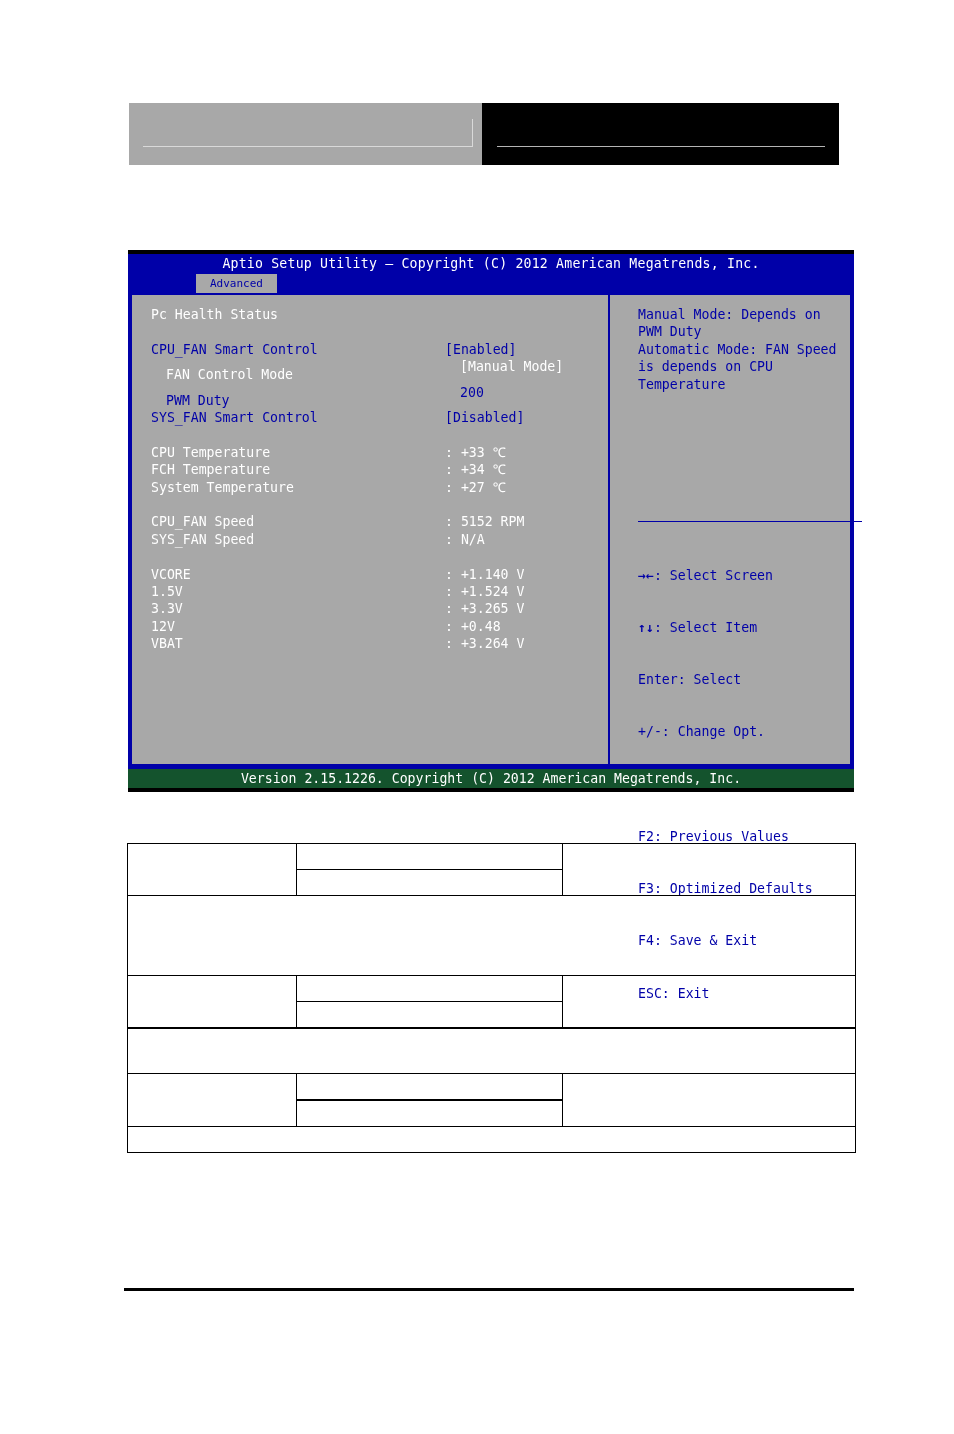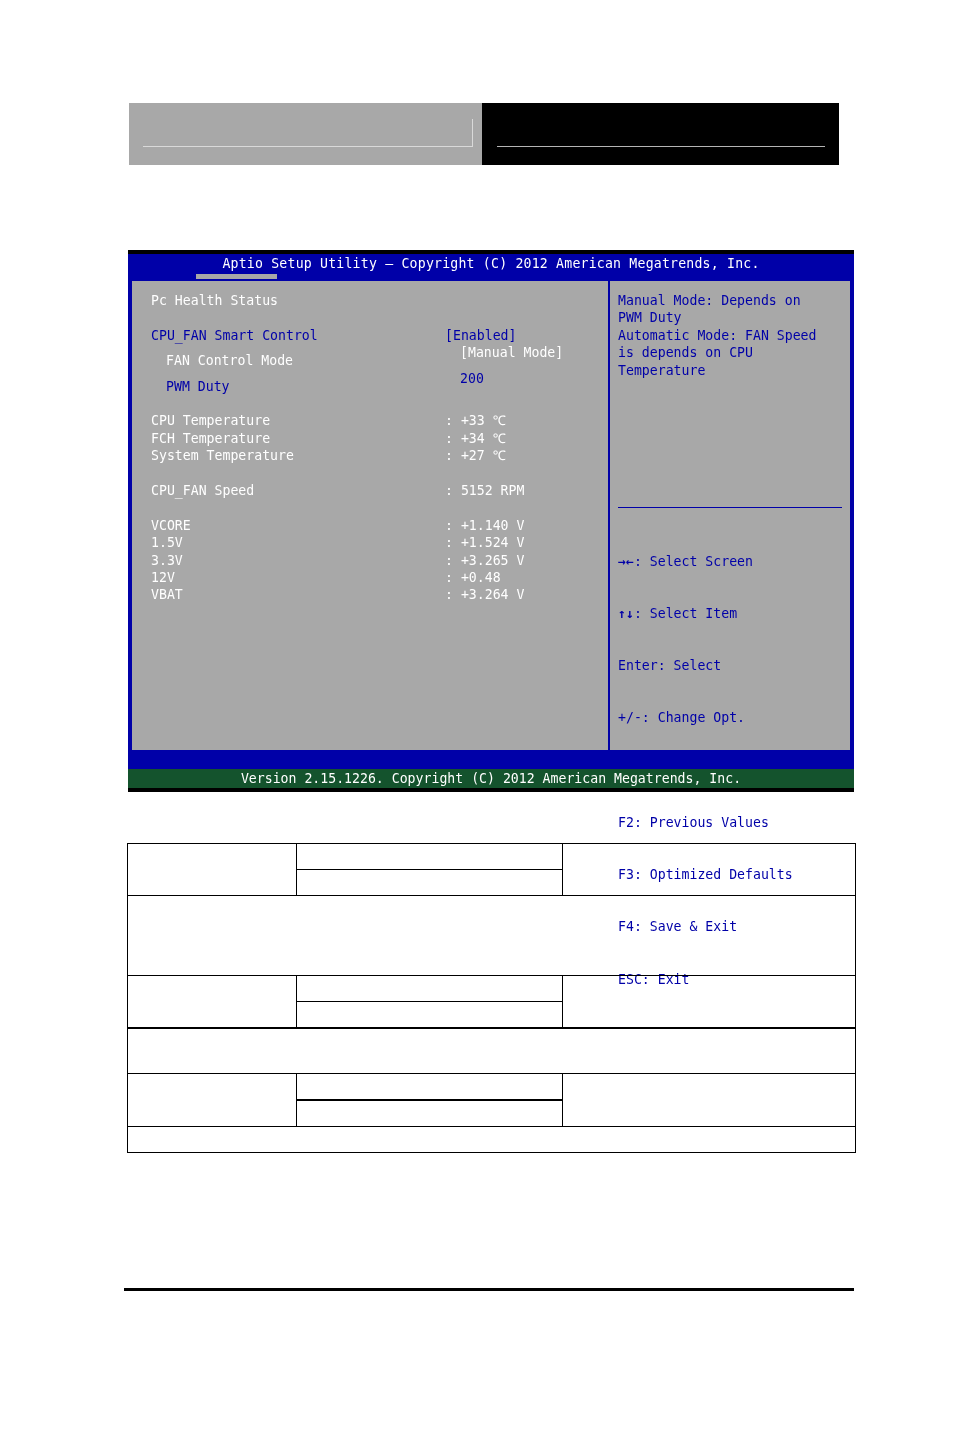--- a/index.html
+++ b/index.html
@@ -107,21 +107,21 @@
     color: #0000a8;
     font-size: 11px;
     line-height: 19px;
     padding: 0 14px;
     white-space: pre;
   }
 
   .bios-body {
     position: absolute;
     left: 2px;
-    top: 29px;
+    top: 43px;
     width: 722px;
     height: 473px;
     background: #a8a8a8;
     box-sizing: border-box;
     border: 2px solid #0000a8;
     display: flex;
   }
   .pane-left {
     width: 478px;
     height: 100%;
@@ -129,20 +129,21 @@
     border-right: 2px solid #0000a8;
     padding: 11px 0 0 19px;
     position: relative;
   }
   .pane-right {
     flex: 1;
     height: 100%;
     box-sizing: border-box;
     padding: 11px 0 0 8px;
     position: relative;
+    margin-left: 20px;
   }
 
   .row {
     display: flex;
     font-size: 13.2px;
     line-height: 17.4px;
     white-space: pre;
   }
   .row .label {
     width: 270px;
@@ -273,20 +274,24 @@
         <span class="val t-blue">[Enabled]</span>
       </div>
       <div class="row">
         <span class="label t-light indent">FAN Control Mode</span>
         <span class="val t-light">[Manual Mode]</span>
       </div>
       <div class="row">
         <span class="label t-blue indent">PWM Duty</span>
         <span class="val t-blue">200</span>
       </div>
+      <div class="row">
+        <span class="label t-blue">SYS_FAN Smart Control</span>
+        <span class="val t-blue">[Disabled]</span>
+      </div>
 
       <div class="spacer"></div>
 
       <div class="row">
         <span class="label t-light">CPU Temperature</span>
         <span class="val t-light">: +33 ℃</span>
       </div>
       <div class="row">
         <span class="label t-light">FCH Temperature</span>
         <span class="val t-light">: +34 ℃</span>
@@ -294,20 +299,24 @@
       <div class="row">
         <span class="label t-light">System Temperature</span>
         <span class="val t-light">: +27 ℃</span>
       </div>
 
       <div class="spacer"></div>
 
       <div class="row">
         <span class="label t-light">CPU_FAN Speed</span>
         <span class="val t-light">: 5152 RPM</span>
+      </div>
+      <div class="row">
+        <span class="label t-light">SYS_FAN Speed</span>
+        <span class="val t-light">: N/A</span>
       </div>
 
       <div class="spacer"></div>
 
       <div class="row">
         <span class="label t-light">VCORE</span>
         <span class="val t-light">: +1.140 V</span>
       </div>
       <div class="row">
         <span class="label t-light">1.5V</span>

